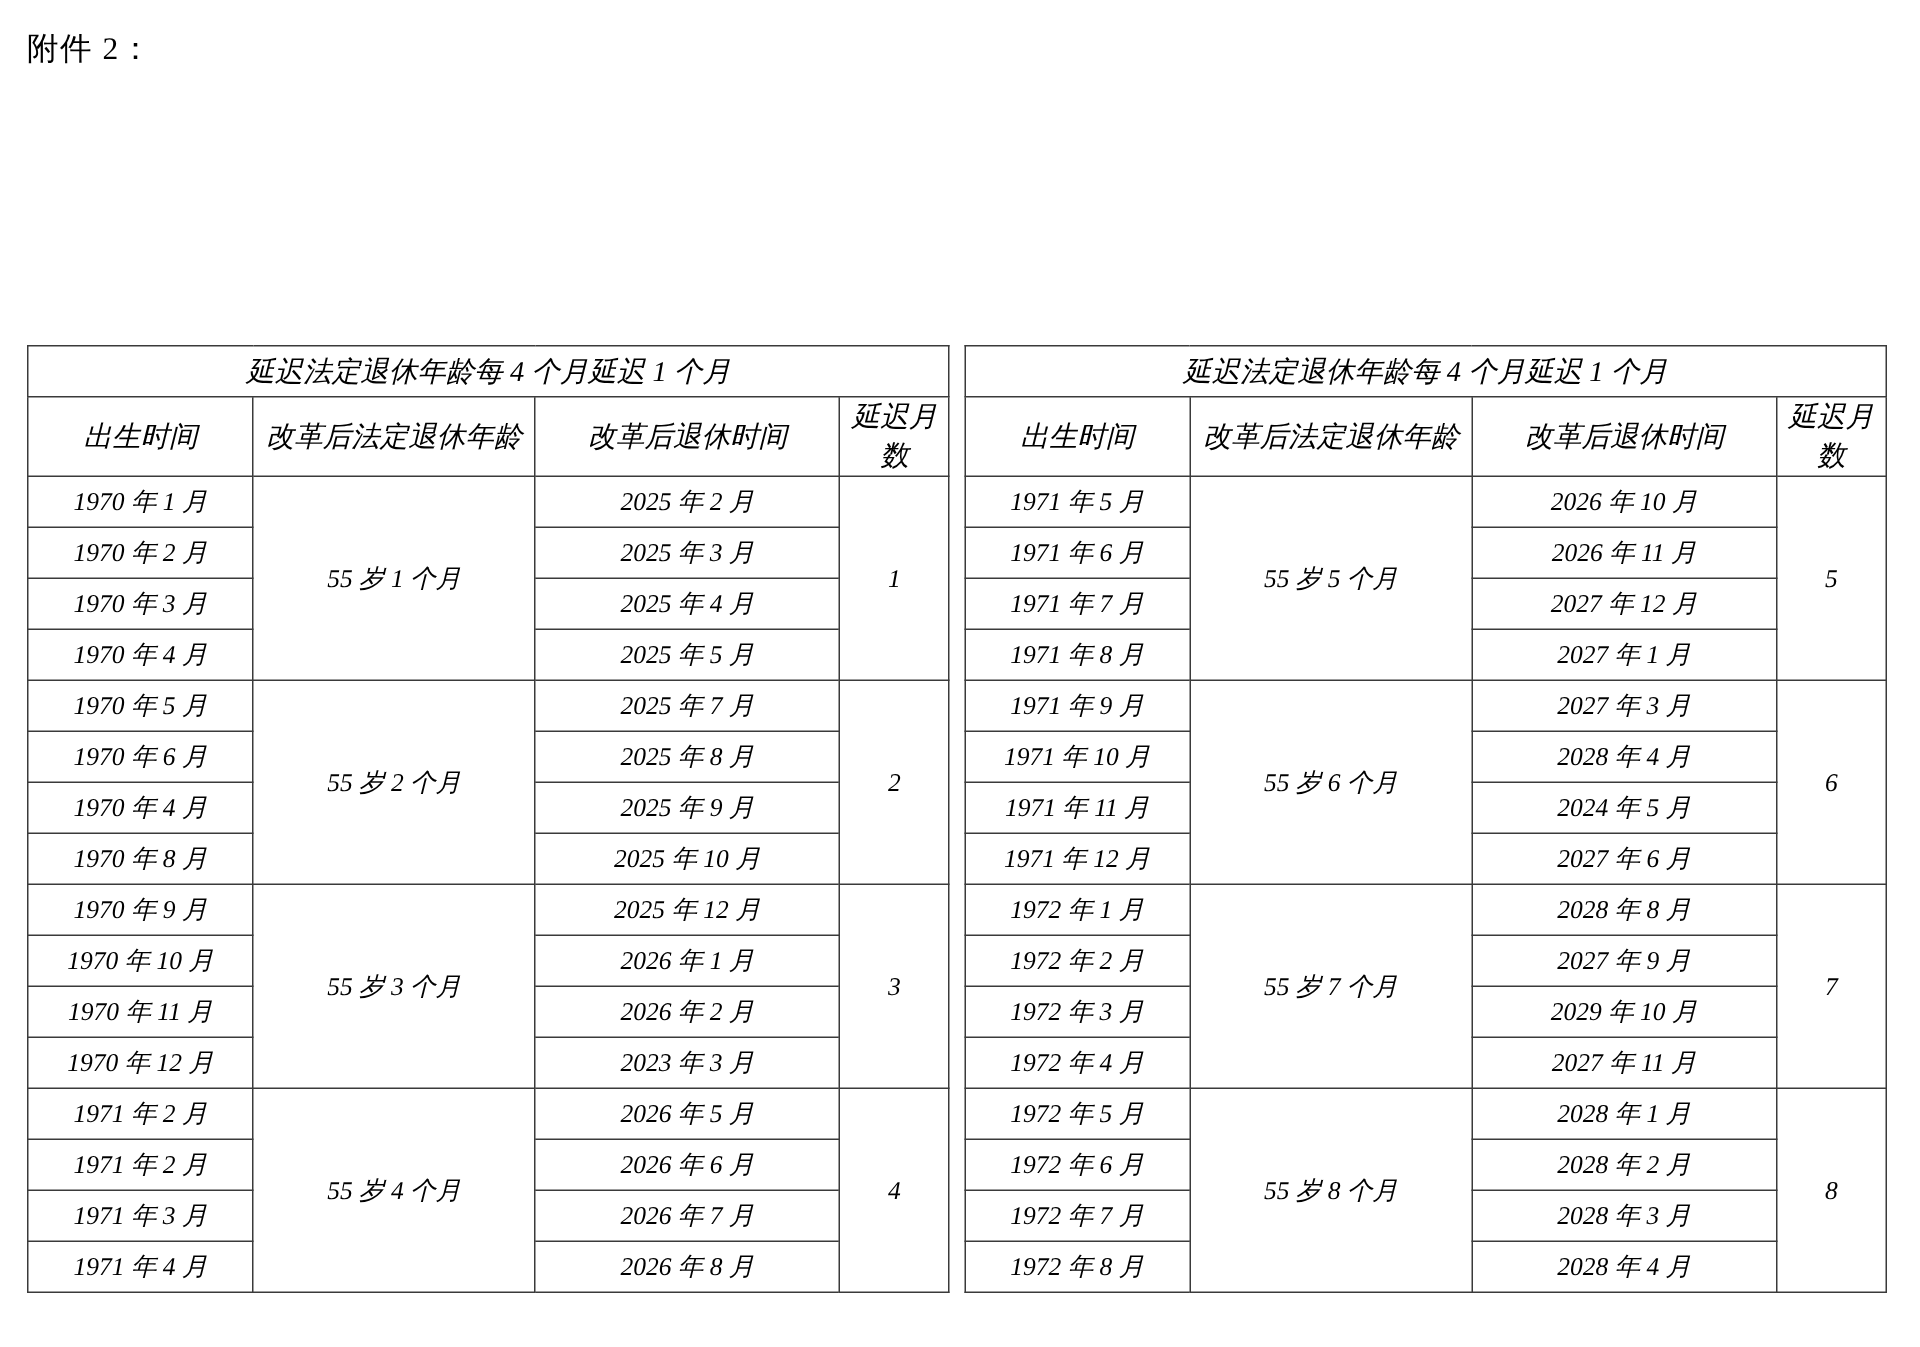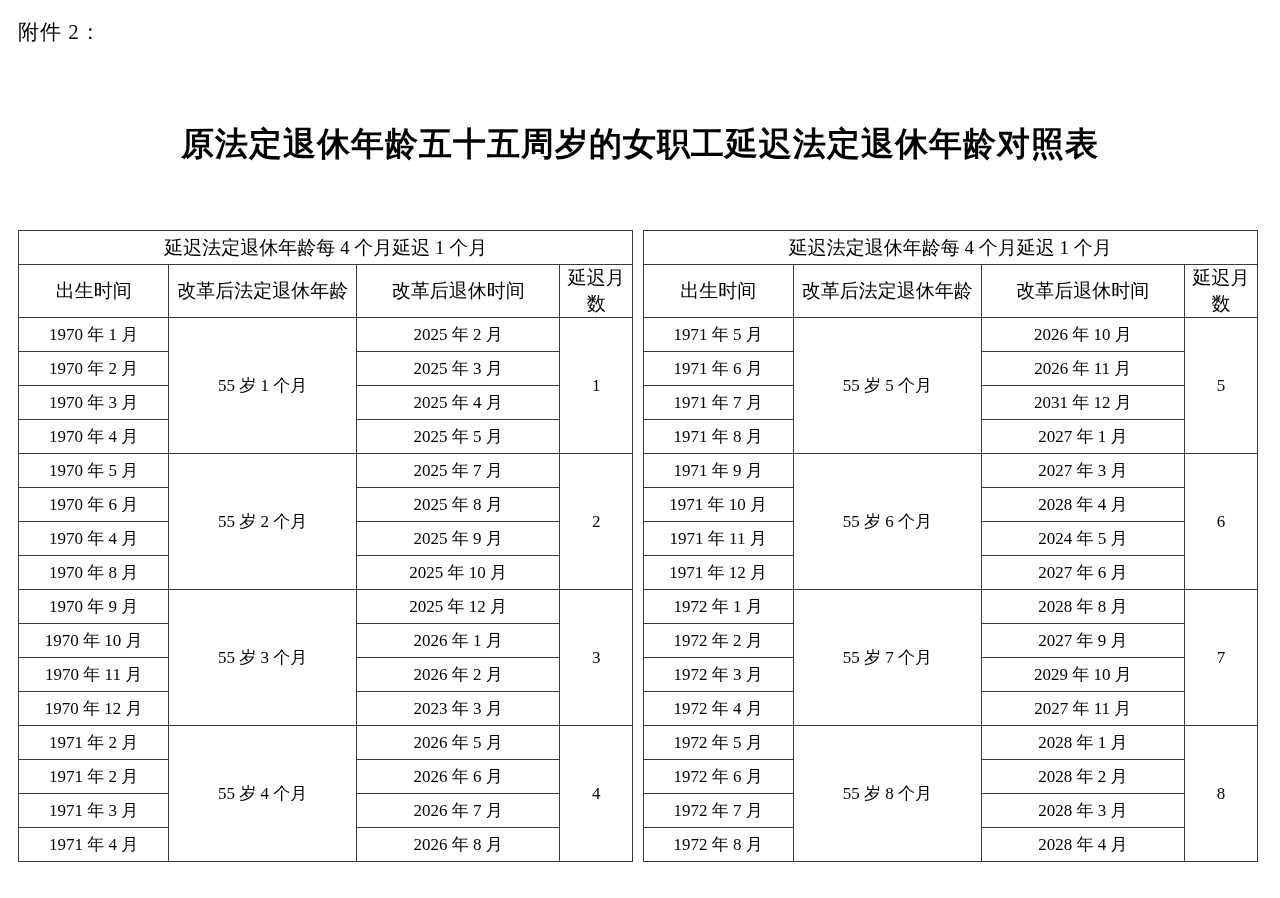--- a/index.html
+++ b/index.html
@@ -45,20 +45,21 @@
     position: absolute;
     left: 18px;
     top: 230px;
     width: 1240px;
   }
   table.retire {
     border-collapse: collapse;
     table-layout: fixed;
     width: 1240px;
     font-size: 17px;
+    font-style: italic;
   }
   table.retire td, table.retire th {
     border: 1px solid #3a3a3a;
     text-align: center;
     vertical-align: middle;
     font-weight: normal;
     padding: 0;
     height: 33px;
     font-family: "Liberation Serif", "DejaVu Serif", serif;
   }
@@ -82,21 +83,20 @@
   .cell-time { width: 200px; }
   .cell-months { width: 72px; }
 </style>
 </head>
 <body>
 
 <div class="page">
 
   <div class="attachment-label">附件 2：</div>
 
-  <div class="doc-title">原法定退休年龄五十五周岁的女职工延迟法定退休年龄对照表</div>
 
   <div class="table-wrap">
     <table class="retire">
       <colgroup>
         <col class="cell-birth">
           <col class="cell-age">
           <col class="cell-time">
           <col class="cell-months">
         <col class="gap-col">
         <col class="cell-birth">
@@ -137,21 +137,21 @@
             <td>2025 年 3 月</td>
             <td class="gap-col"></td>
             <td>1971 年 6 月</td>
             <td>2026 年 11 月</td>
           </tr>
           <tr>
             <td>1970 年 3 月</td>
             <td>2025 年 4 月</td>
             <td class="gap-col"></td>
             <td>1971 年 7 月</td>
-            <td>2031 年 12 月</td>
+            <td>2027 年 12 月</td>
           </tr>
           <tr>
             <td>1970 年 4 月</td>
             <td>2025 年 5 月</td>
             <td class="gap-col"></td>
             <td>1971 年 8 月</td>
             <td>2027 年 1 月</td>
           </tr>
           <tr>
             <td>1970 年 5 月</td>

